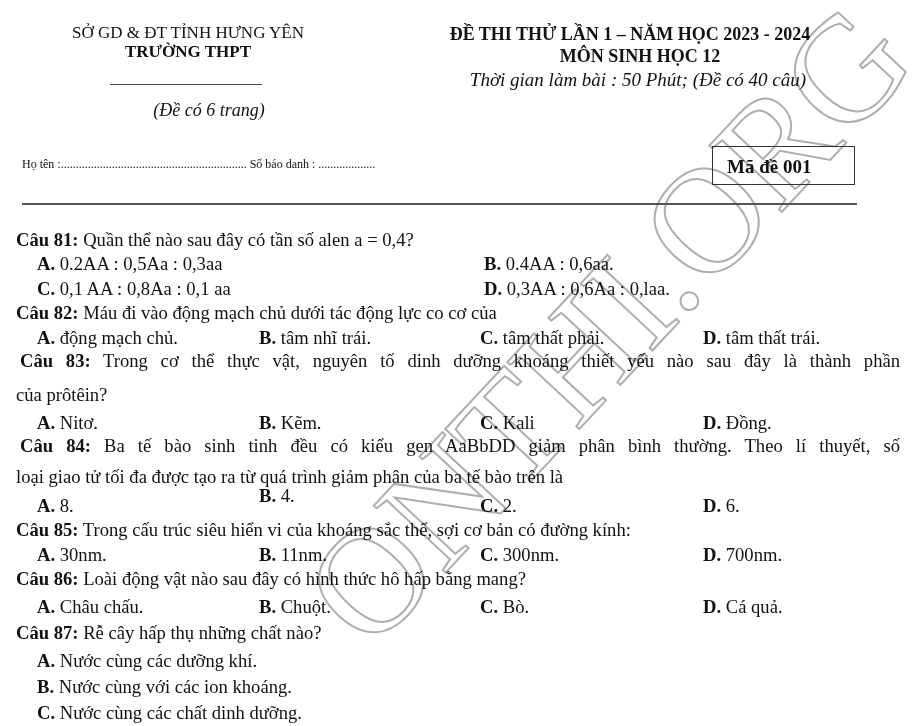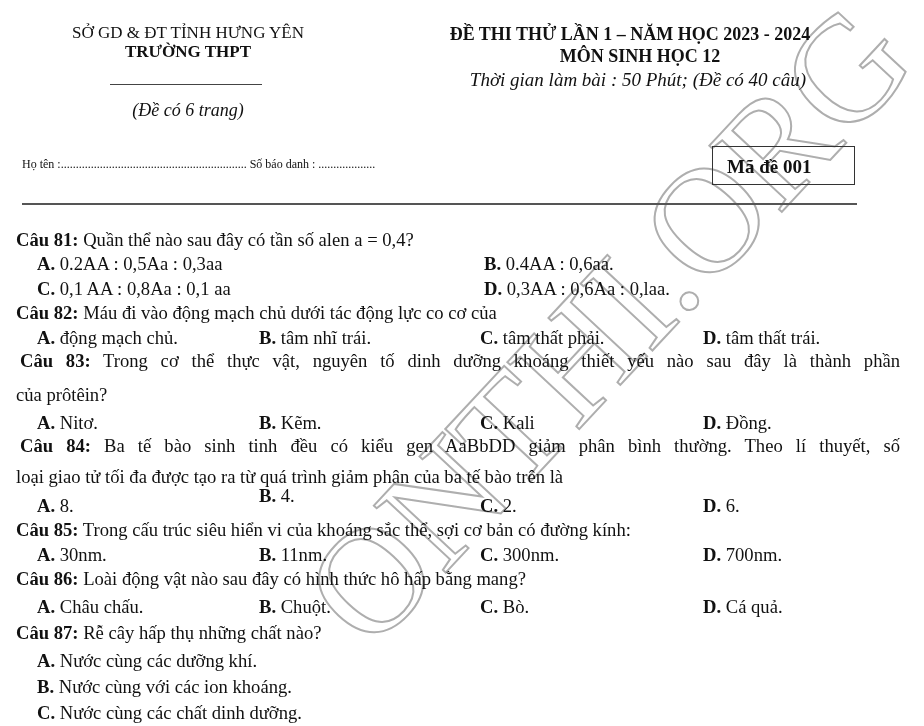--- a/index.html
+++ b/index.html
@@ -6,21 +6,21 @@
   body {
     width: 924px; height: 726px; overflow: hidden; position: relative;
     font-family: "Liberation Serif", "DejaVu Serif", serif;
     color: #111;
   }
   .abs { position: absolute; white-space: nowrap; }
   .hdr-left { left: 0; width: 376px; text-align: center; }
   .hdr-l1 { top: 23px; font-size: 17px; }
   .hdr-l2 { top: 42px; font-size: 17px; font-weight: bold; }
   .hdr-rule { left: 110px; top: 84px; width: 152px; height: 0; border-top: 1.5px solid #444; }
-  .hdr-l3 { top: 100px; font-size: 18px; font-style: italic; }
+  .hdr-l3 { top: 100px; font-size: 18px; font-style: italic; padding-left: 21px; }
   .hdr-right { left: 425px; width: 430px; text-align: center; }
   .hdr-r1 { top: 24px; font-size: 18px; font-weight: bold; left: 410px; width: 440px; }
   .hdr-r2 { top: 46px; font-size: 18px; font-weight: bold; }
   .hdr-r3 { top: 69px; font-size: 19px; font-style: italic; left: 438px; width: 400px; }
   .info { top: 157px; left: 22px; font-size: 12px; }
   .code-box {
     left: 712px; top: 146px; width: 143px; height: 39px;
     border: 1.3px solid #333; box-sizing: border-box;
   }
   .code-box span { position: absolute; left: 14px; top: 9px; font-size: 19px; font-weight: bold; }

